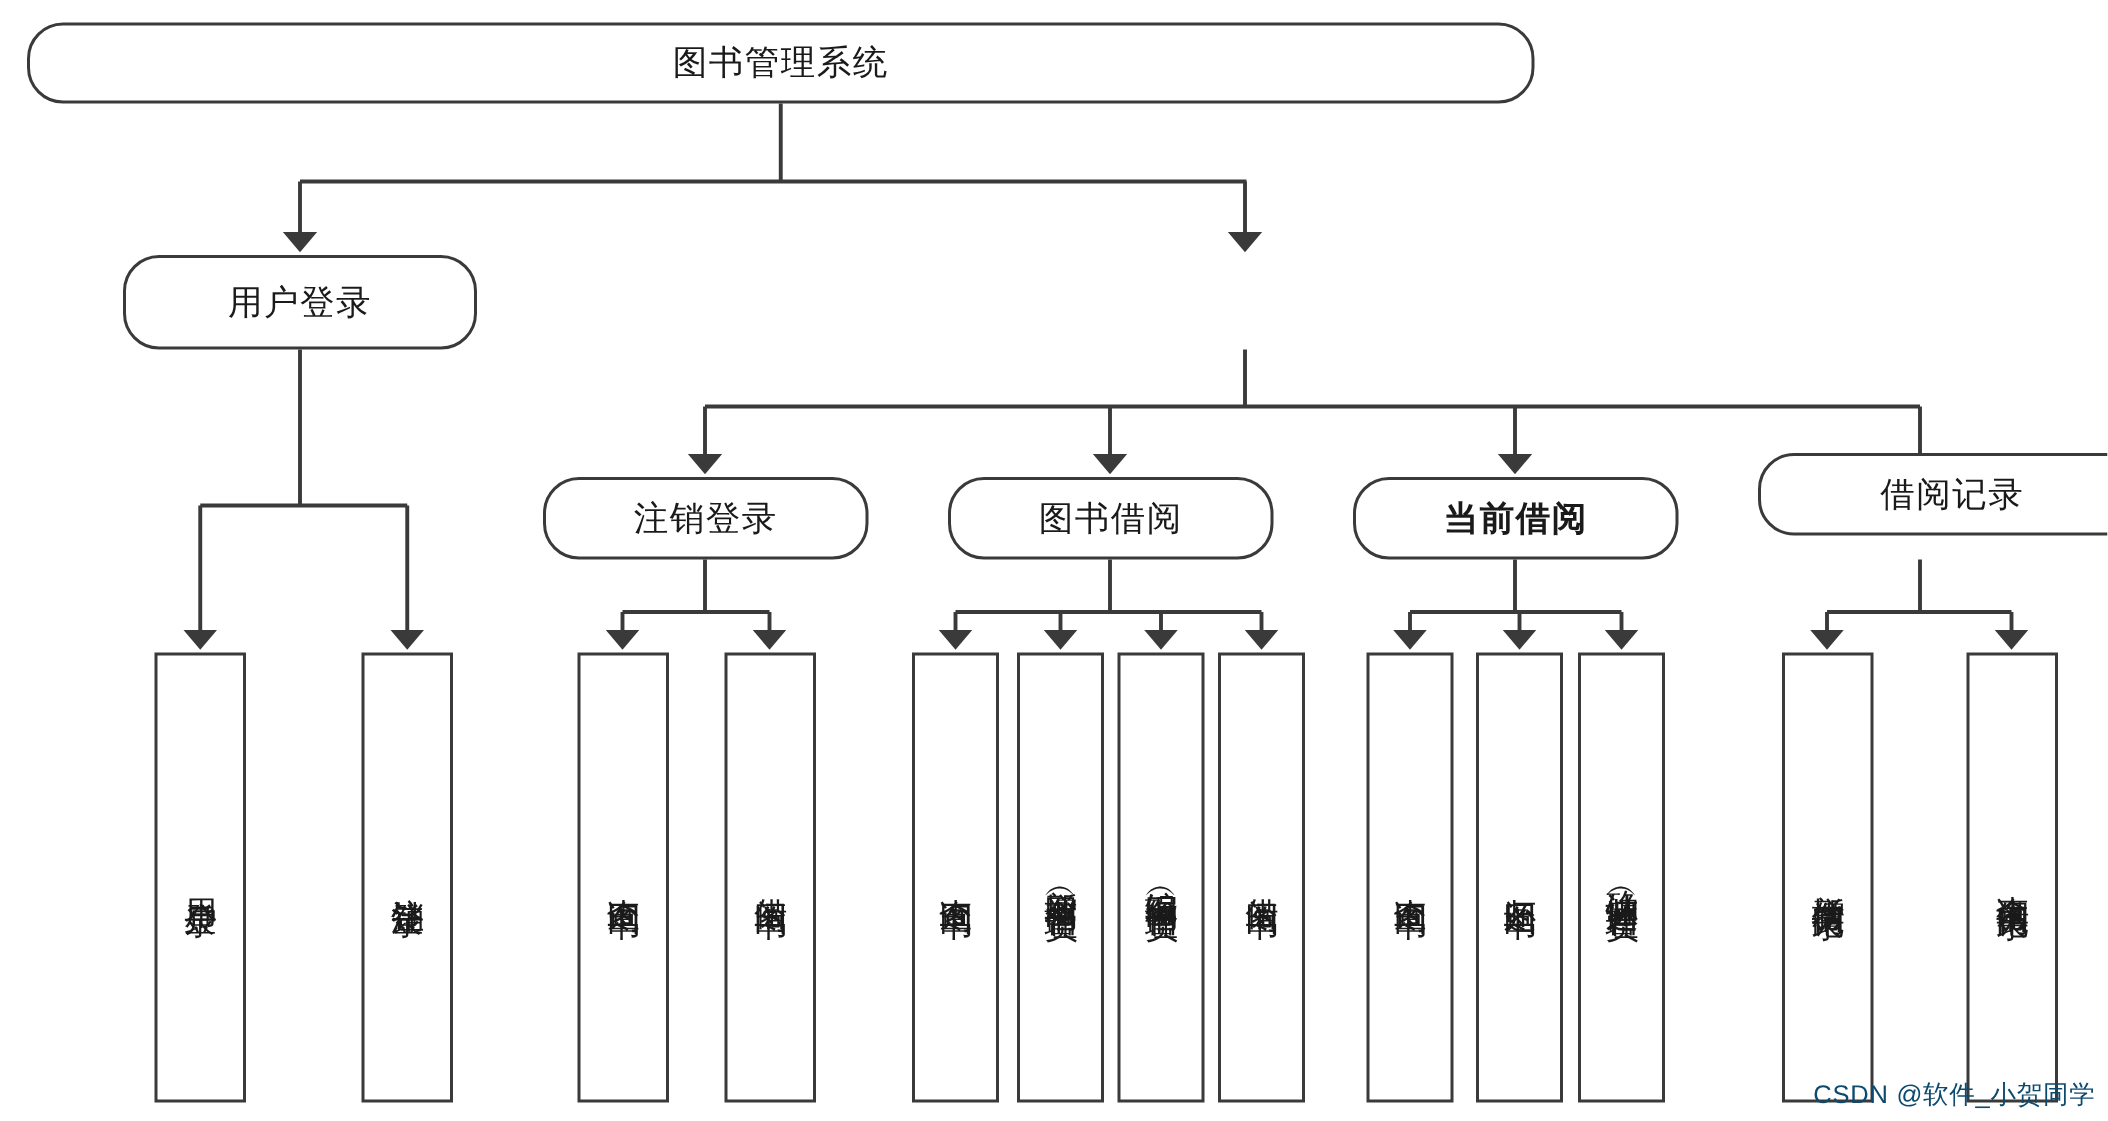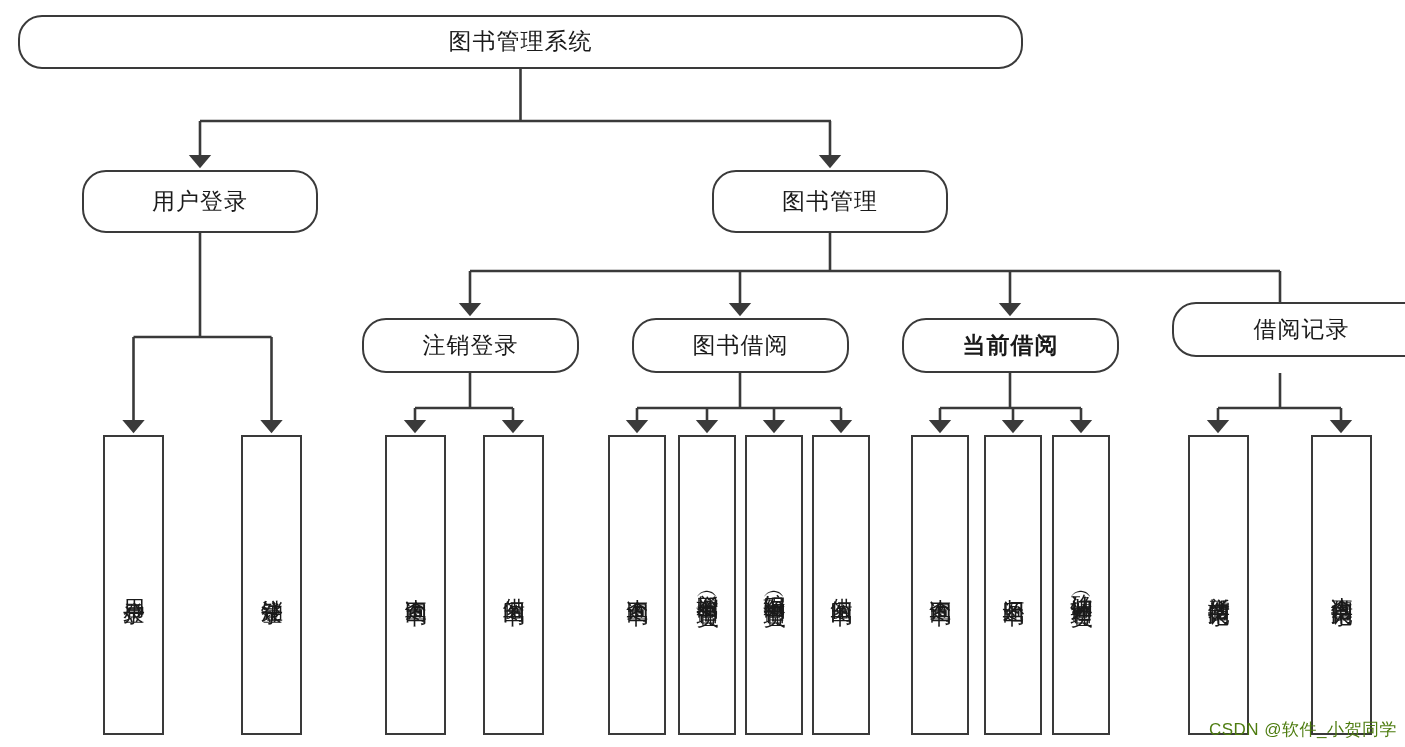--- a/index.html
+++ b/index.html
@@ -58,21 +58,21 @@
     letter-spacing: 2px;
     white-space: nowrap;
     text-align: center;
     color: #1a1a1a;
   }
   .watermark {
     position: absolute;
     right: 8px;
     bottom: 6px;
     font-size: 17px;
-    color: #4d7c0f;
+    color: #0c4a6e;
     letter-spacing: 0.5px;
     white-space: nowrap;
   }
 </style>
 </head>
 <body>
 
 <div id="canvas">
 
   <svg class="wires" viewBox="0 0 1405 747" xmlns="http://www.w3.org/2000/svg">
@@ -125,23 +125,20 @@
     </g>
   </svg>
 
   <div class="node root h" id="node-root" style="left: 18px; top: 15px; width: 1005px; height: 54px;">
     <span>图书管理系统</span>
   </div>
 
   <div class="node h" id="node-l2-0" style="left: 82px; top: 170px; width: 236px; height: 63px;">
     <span>用户登录</span>
   </div>
-  <div class="node h" id="node-l2-1" style="left: 712px; top: 170px; width: 236px; height: 63px;">
-    <span>图书管理</span>
-  </div>
 
   <div class="node h" id="node-l3-0" style="left: 362px; top: 318px; width: 217px; height: 55px;">
     <span>注销登录</span>
   </div>
   <div class="node h" id="node-l3-1" style="left: 632px; top: 318px; width: 217px; height: 55px; justify-content: center;">
     <span>图书借阅</span>
   </div>
   <div class="node h" id="node-l3-2" style="left: 902px; top: 318px; width: 217px; height: 55px; font-weight: bold;">
     <span>当前借阅</span>
   </div>

